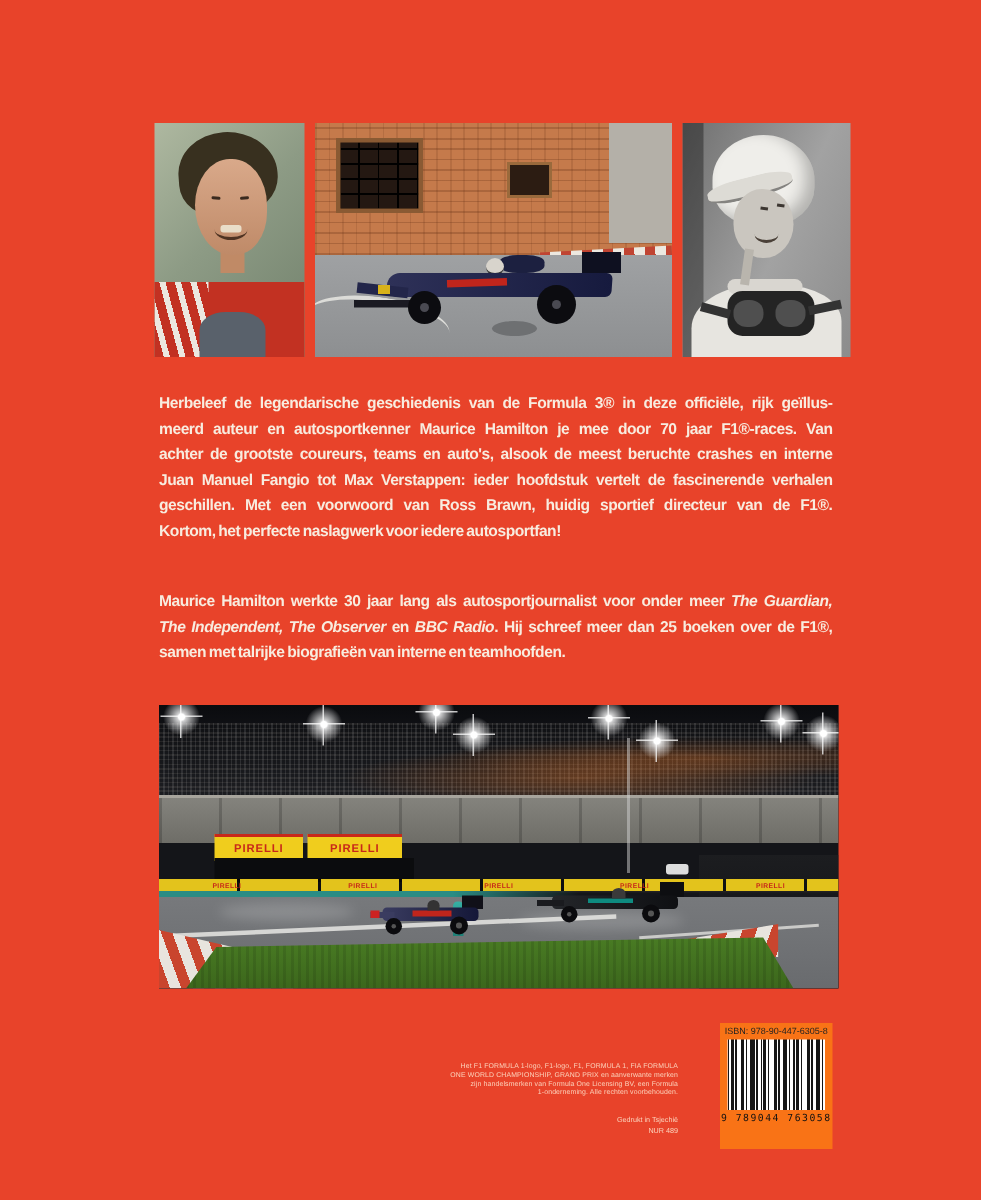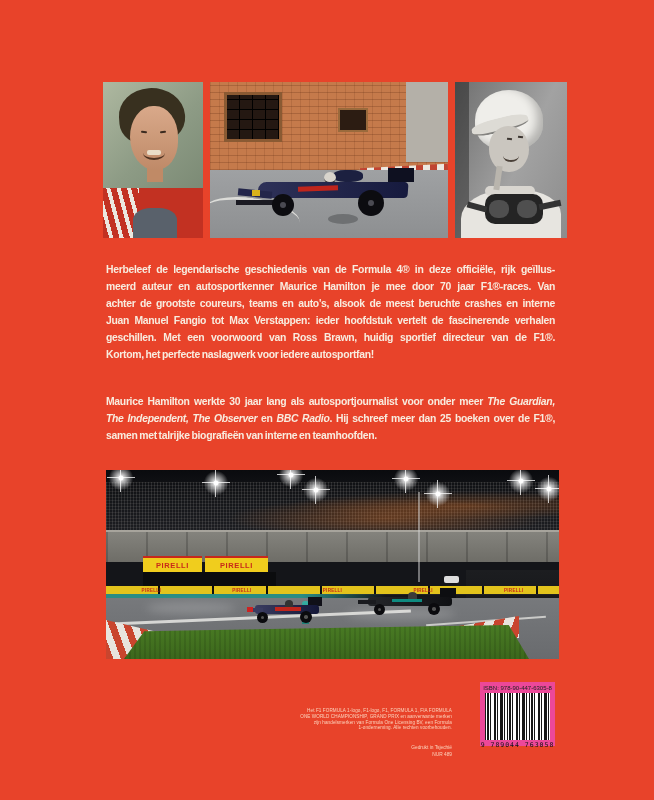--- a/index.html
+++ b/index.html
@@ -136,21 +136,21 @@
   .mc-body{left:10px;top:9px;width:84px;height:9px;background:linear-gradient(90deg,#24262a,#0f1013);border-radius:3px;}
   .mc-teal{left:34px;top:11px;width:30px;height:3px;background:#0e8b80;}
   .mc-nose{left:0;top:12px;width:18px;height:4px;background:#1a1b1f;}
   .mc-helmet{left:50px;top:4px;width:9px;height:7px;background:#3a3a3a;border-radius:50% 50% 0 0;}
   .mc-w1{left:16px;top:16px;width:11px;height:11px;}
   .mc-w2{left:70px;top:15px;width:12px;height:12px;}
 
   
   .imprint{position:absolute;left:280px;top:708px;width:172px;text-align:right;color:rgba(255,233,210,.85);font-size:4.6px;line-height:5.8px;letter-spacing:.1px;}
   .print-info{position:absolute;left:280px;top:744px;width:172px;text-align:right;color:rgba(255,233,210,.85);font-size:4.8px;line-height:7px;}
-  .barcode-box{position:absolute;left:480px;top:682px;width:75px;height:64px;background:#ec4899;}
+  .barcode-box{position:absolute;left:480px;top:682px;width:75px;height:84px;background:#f97316;}
   .barcode-box .isbn{margin-top:3px;text-align:center;color:#222;font-size:6px;letter-spacing:0;}
   .barcode-box .bars{margin:2px 5px 0 5px;height:47px;background:repeating-linear-gradient(90deg,
       #161616 0 1px,#fff 1px 2px,#161616 2px 4px,#fff 4px 5px,#161616 5px 6px,#fff 6px 9px,
       #161616 9px 11px,#fff 11px 12px,#161616 12px 13px,#fff 13px 15px,#161616 15px 18px,
       #fff 18px 19px,#161616 19px 20px,#fff 20px 22px);}
   .barcode-box .digits{margin-top:1px;text-align:center;color:#111;font-family:"DejaVu Sans Mono",monospace;font-size:6.5px;letter-spacing:1px;white-space:nowrap;}
 </style>
 </head>
 <body>
 
@@ -207,21 +207,21 @@
     <div class="abs p3-strap"></div>
     <div class="abs p3-goggles">
       <div class="abs p3-lens l"></div>
       <div class="abs p3-lens r"></div>
     </div>
     <div class="abs p3-gstrap l"></div>
     <div class="abs p3-gstrap r"></div>
   </div>
 
   <div class="blurb p1">
-      <div class="line">Herbeleef de legendarische geschiedenis van de Formula 4® in deze officiële, rijk geïllus-</div>
+      <div class="line">Herbeleef de legendarische geschiedenis van de Formula 3® in deze officiële, rijk geïllus-</div>
       <div class="line">meerd auteur en autosportkenner Maurice Hamilton je mee door 70 jaar F1®-races. Van</div>
       <div class="line">achter de grootste coureurs, teams en auto's, alsook de meest beruchte crashes en interne</div>
       <div class="line">Juan Manuel Fangio tot Max Verstappen: ieder hoofdstuk vertelt de fascinerende verhalen</div>
       <div class="line">geschillen. Met een voorwoord van Ross Brawn, huidig sportief directeur van de F1®.</div>
       <div class="line">Kortom, het perfecte naslagwerk voor iedere autosportfan!</div>
     </div>
   <div class="blurb p2">
       <div class="line"><span>Maurice Hamilton werkte 30 jaar lang als autosportjournalist voor onder meer </span><em>The Guardian,</em></div>
       <div class="line"><em>The Independent, The Observer</em><span> en </span><em>BBC Radio</em><span>. Hij schreef meer dan 25 boeken over de F1®,</span></div>
       <div class="line"><span>samen met talrijke biografieën van interne en teamhoofden.</span></div>

